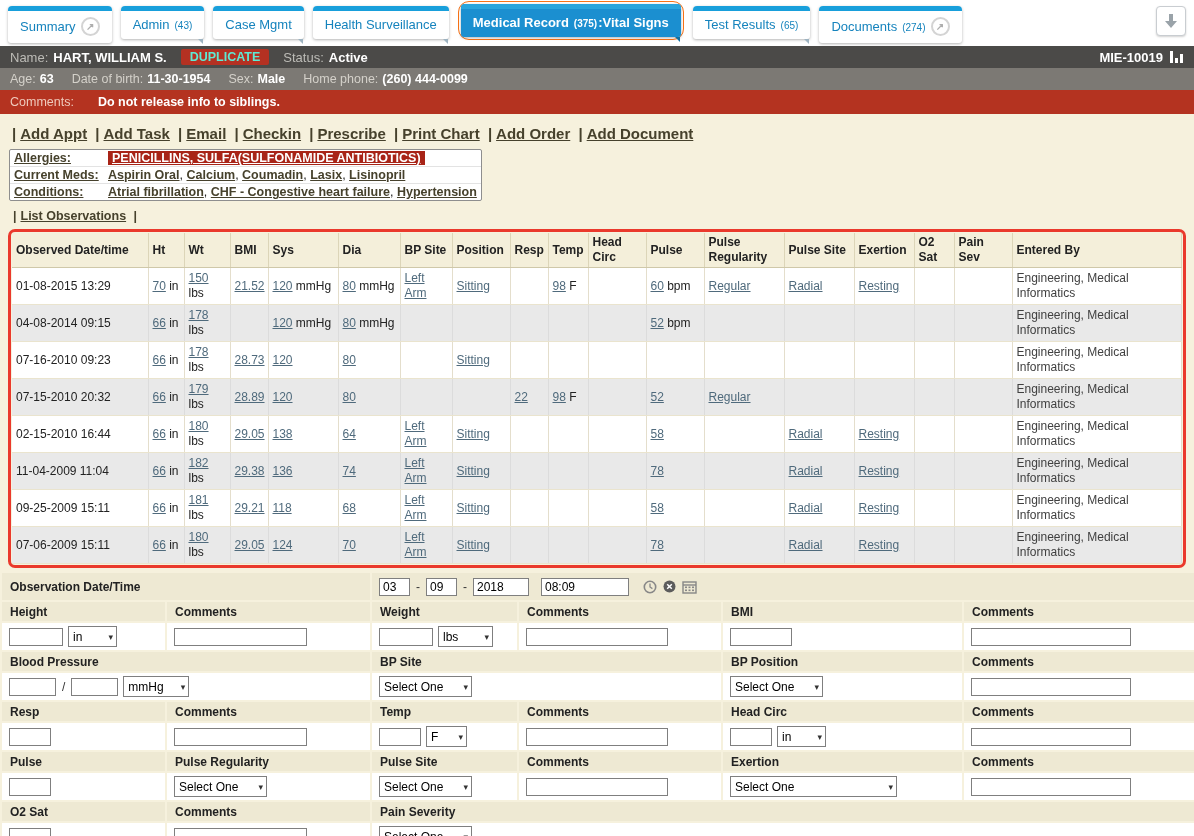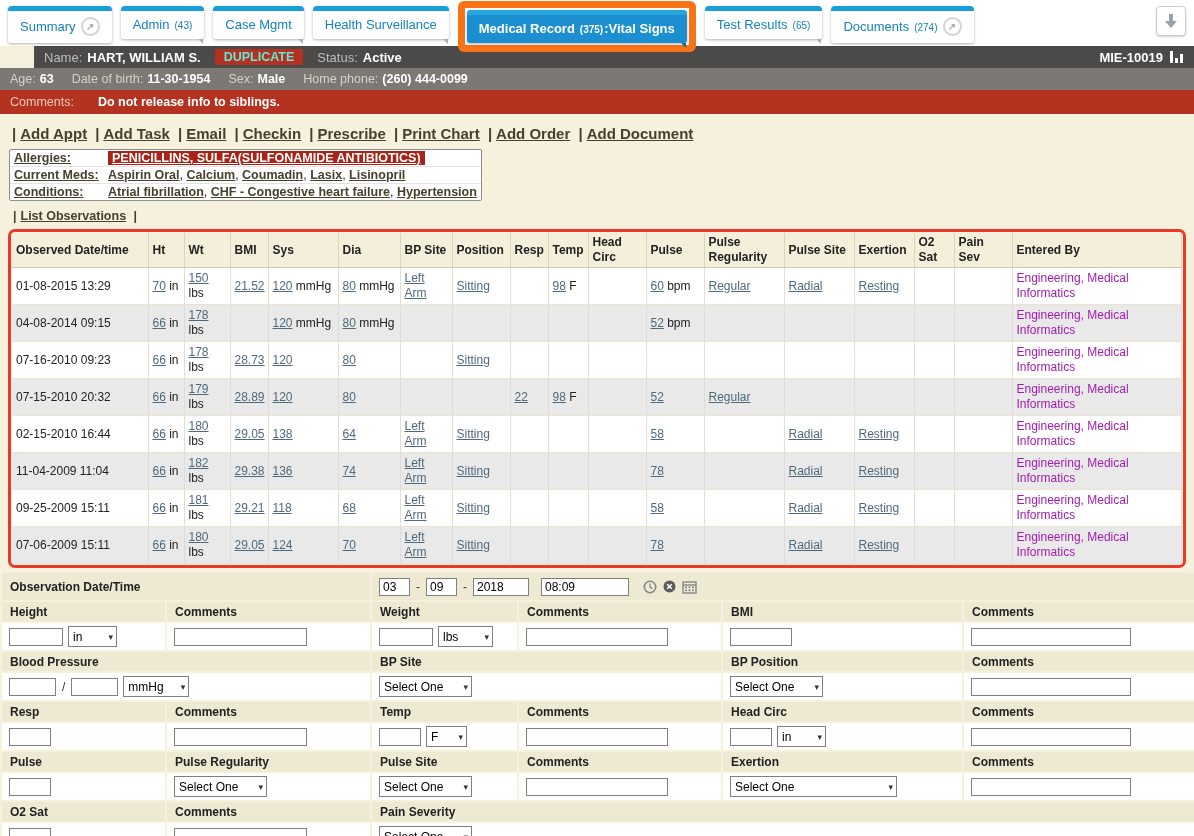--- a/index.html
+++ b/index.html
@@ -16,25 +16,25 @@
   
   .tabbar{position:relative;height:46px;background:#fff;display:flex;align-items:flex-start;padding:6px 0 0 8px;gap:9px;}
   .tab{position:relative;background:#fff;border-radius:4px 4px 3px 3px;box-shadow:0 1px 3px rgba(0,0,0,.3);padding:11px 12px 7px;font-size:13px;color:#1583bd;display:flex;align-items:center;gap:5px;cursor:pointer;white-space:nowrap;}
   .tab::before{content:"";position:absolute;top:0;left:0;right:0;height:5px;background:#189fdb;border-radius:4px 4px 0 0;}
   .tab-count{font-size:10px;padding-top:1px;}
   .tab.active{background:#1b8fd0;color:#fff;font-weight:bold;}
   .tab.active::before{background:#29a5dd;}
   .fold::after{content:"";position:absolute;right:1px;bottom:-5px;border-top:5px solid #9db3c1;border-left:5px solid transparent;}
   .tab.active.fold::after{border-top-color:#0f6fa3;}
   .pop{width:19px;height:19px;border:2px solid #d4d4d4;border-radius:50%;color:#aeaeae;font-size:10px;line-height:15px;text-align:center;font-weight:bold;flex:none;}
-  .tab-anno{border:7px solid #f97316;border-radius:6px;padding:2px;margin-top:-5px;display:flex;}
+  .tab-anno{border:1px solid #f97316;border-radius:11px;padding:2px;margin-top:-5px;display:flex;}
   .dlbtn{position:absolute;right:8px;top:6px;width:30px;height:30px;background:#fff;border:1px solid #c9cdd1;border-radius:4px;box-shadow:0 1px 2px rgba(0,0,0,.18);display:flex;align-items:center;justify-content:center;cursor:pointer;}
 
   
-  .pbar1{height:22px;background:#4b4a48;display:flex;align-items:center;padding:0 10px;font-size:13px;color:#fff;margin-left:34px;}
+  .pbar1{height:22px;background:#4b4a48;display:flex;align-items:center;padding:0 10px;font-size:13px;color:#fff;}
   .pbar1 .lab{color:#bdbcb7;margin-right:5px;}
   .pbar1 .val{font-weight:bold;}
   .dup{background:#b43122;color:#5eead4;font-weight:bold;font-size:12.5px;padding:1px 9px;border-radius:2px;margin:0 14px;cursor:pointer;}
   .pid{margin-left:auto;font-weight:bold;display:flex;align-items:center;gap:6px;}
   .pbar2{height:22px;background:#7c7974;display:flex;align-items:center;padding:0 10px;font-size:12.5px;color:#fff;}
   .pbar2 .lab{color:#d4d1ca;margin-right:4px;}
   .pbar2 .val{font-weight:bold;margin-right:18px;}
   .cbar{height:24px;background:#b43320;display:flex;align-items:center;padding:0 10px;font-size:12.5px;color:#fff;}
   .cbar .lab{color:#efcabc;}
   .cbar .val{font-weight:bold;margin-left:24px;}
@@ -53,21 +53,21 @@
   .boxlink{font-weight:bold;color:#46412c;text-decoration:underline;cursor:pointer;}
   .listobs{margin:8px 0 6px 1px;font-size:12.5px;font-weight:bold;color:#46412c;}
 
   
   .tframe{border:3px solid #ea392c;border-radius:7px;padding:1px;margin:2px 0 5px 0;background:#f6f1dd;}
   table{border-collapse:collapse;width:100%;table-layout:fixed;background:#fff;font-size:12px;}
   th{background:#f4efda;font-weight:bold;text-align:left;vertical-align:middle;padding:2px 4px;border-right:1px solid #dcd5b8;border-bottom:1px solid #cfc8a9;height:34px;line-height:1.25;}
   td{padding:3px 4px;border-right:1px solid #e4decc;border-bottom:1px solid #eae4ce;vertical-align:middle;height:30px;line-height:1.25;background:#fff;}
   tr.alt td{background:#e9e9e9;border-right-color:#dcdcdc;}
   .lnk{color:#4f6a7c;text-decoration:underline;cursor:pointer;}
-  .entered{color:#a21caf;}
+  .entered{color:#404040;}
 
   
   .fg{display:grid;grid-template-columns:165px 205px 147px 204px 241px auto;row-gap:2px;background:#f6f1dd;margin:4px -8px 0 -8px;padding:0;}
   .fl{background:#eee9d3;font-weight:bold;font-size:12px;padding:3px 8px 2px;border-left:2px solid #f6f1dd;}
   .fc{background:#fff;padding:3px 7px;display:flex;align-items:center;gap:5px;min-height:27px;border-left:2px solid #f6f1dd;}
   .fc.beige{background:#eee9d3;}
   .sp2{grid-column:span 2;}.sp4{grid-column:span 4;}
   input[type=text]{border:1px solid #7f7f7f;height:18px;font-size:12px;font-family:inherit;padding:1px 3px;background:#fff;}
   .w-sm{width:42px;}.w-med{width:54px;}.w-bp{width:47px;}
   .w-c2{width:133px;}.w-c4{width:142px;}.w-c6{width:160px;}

